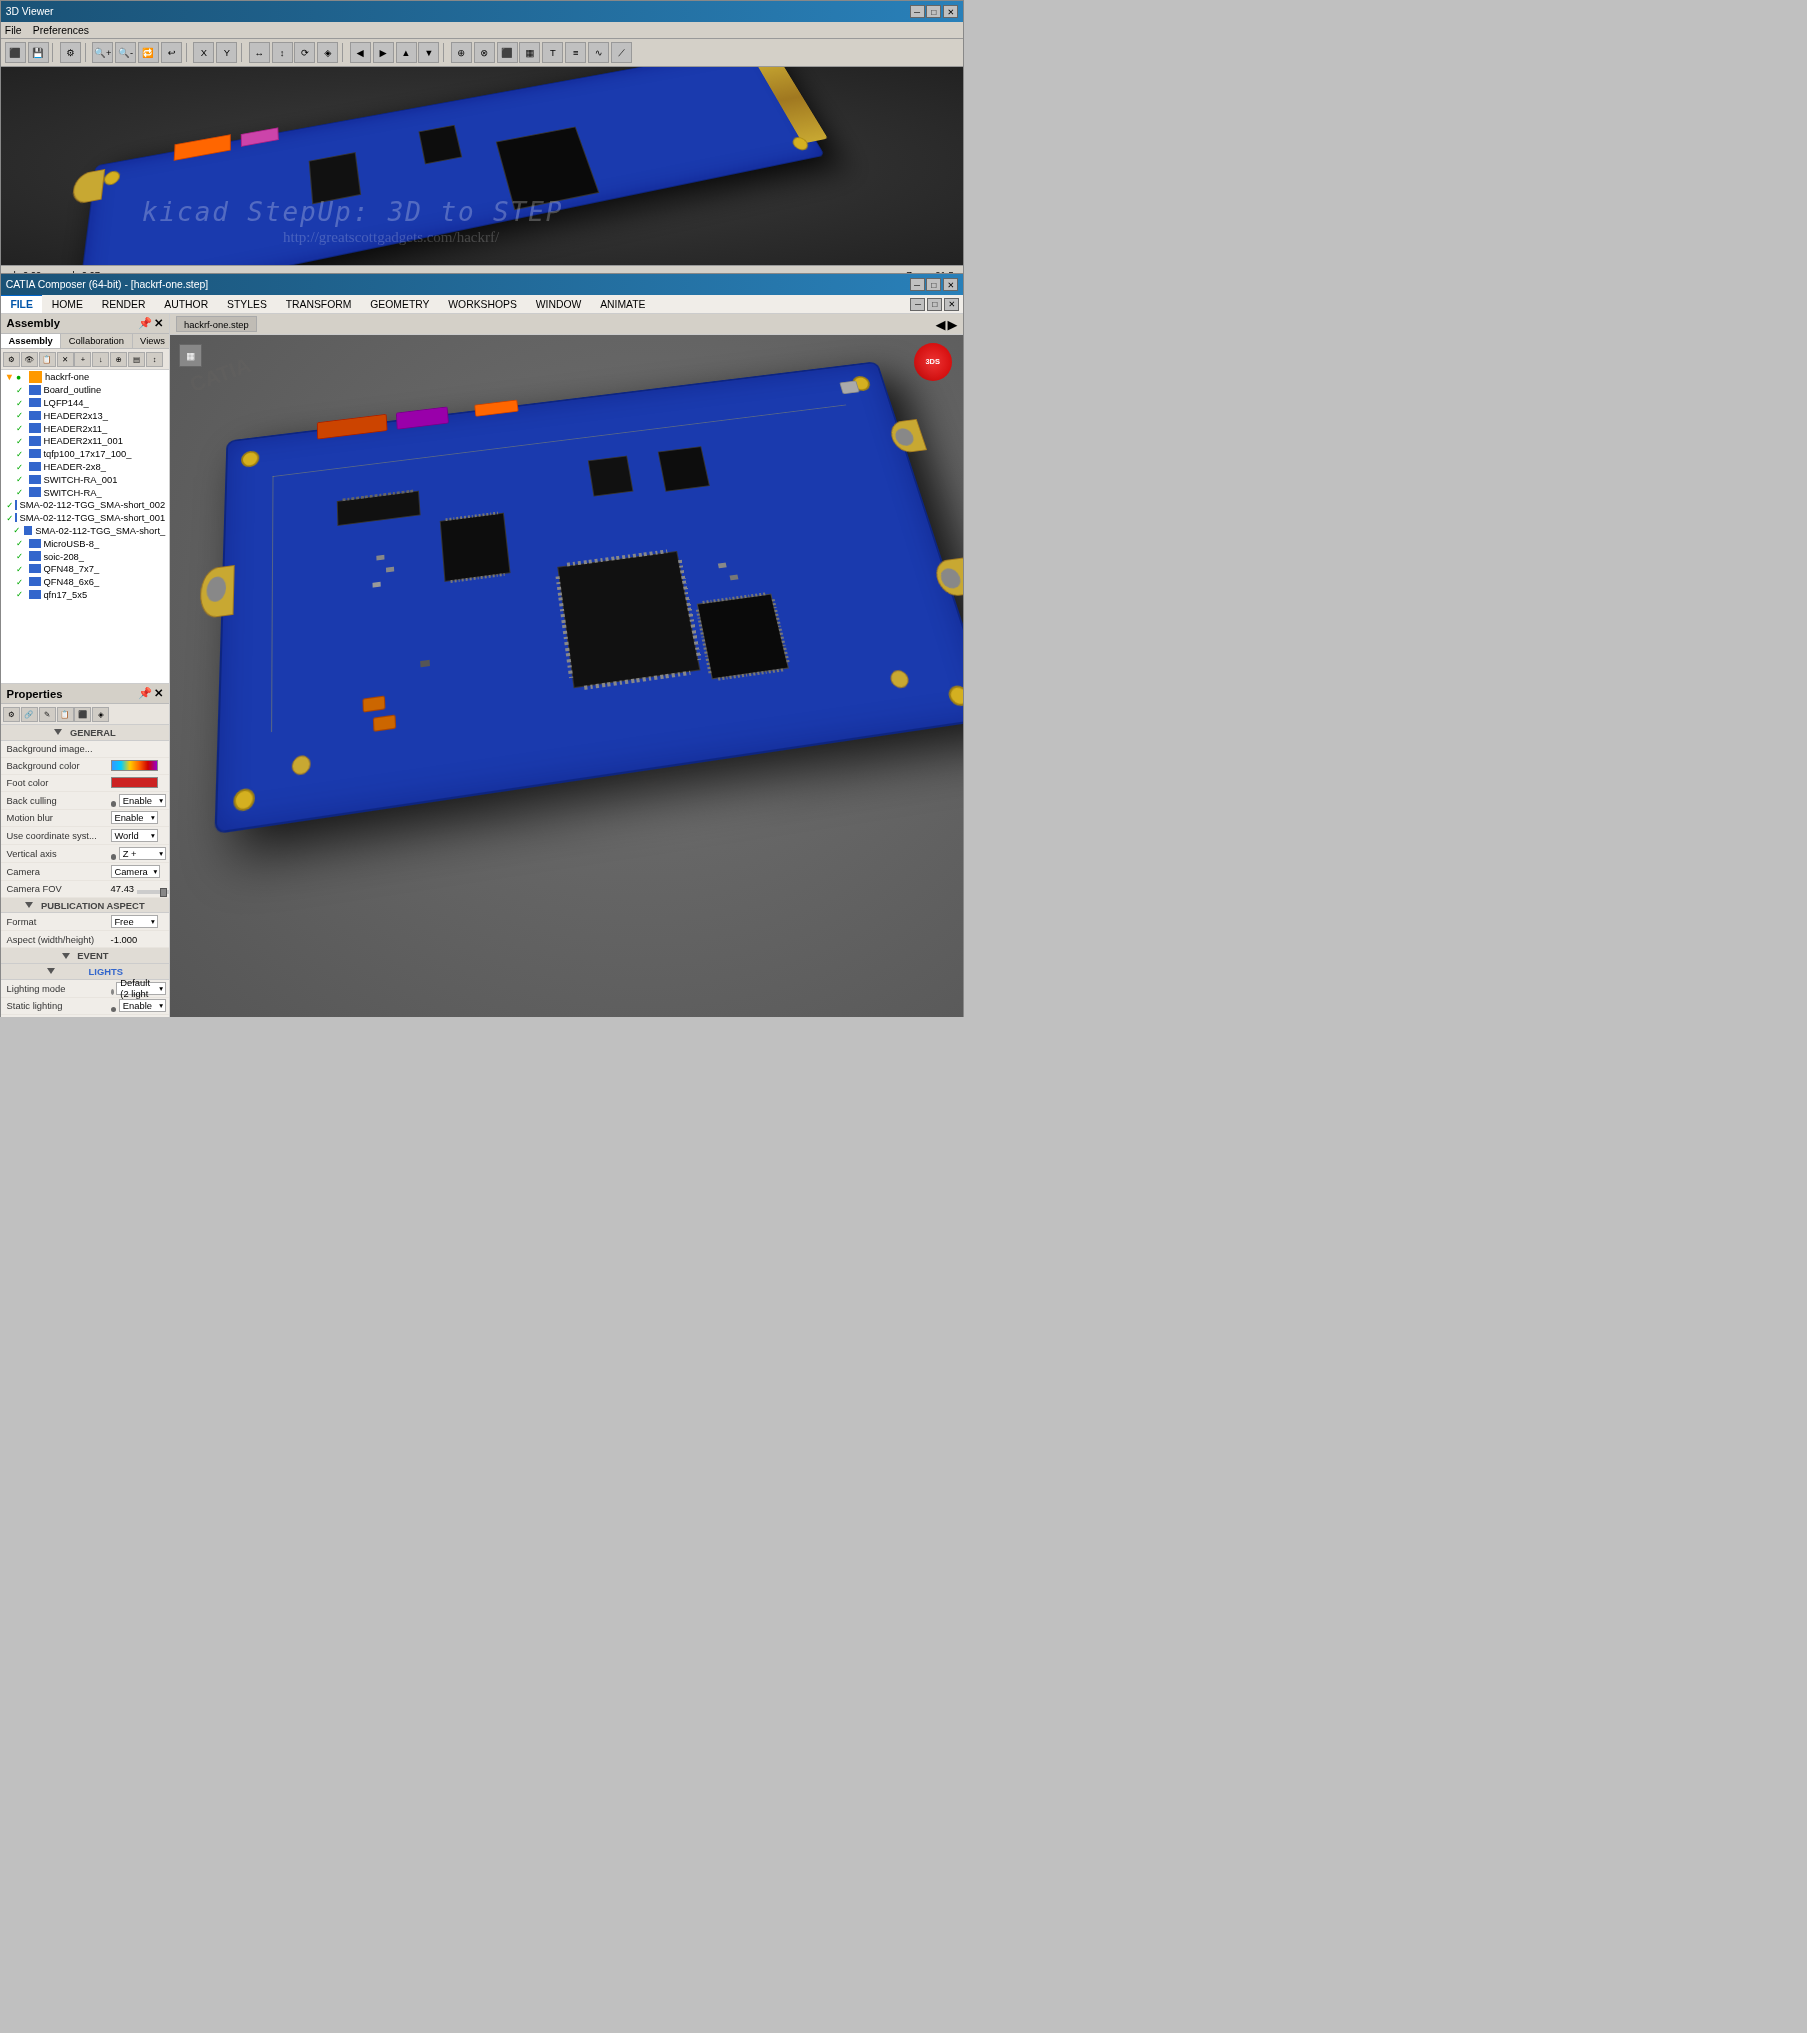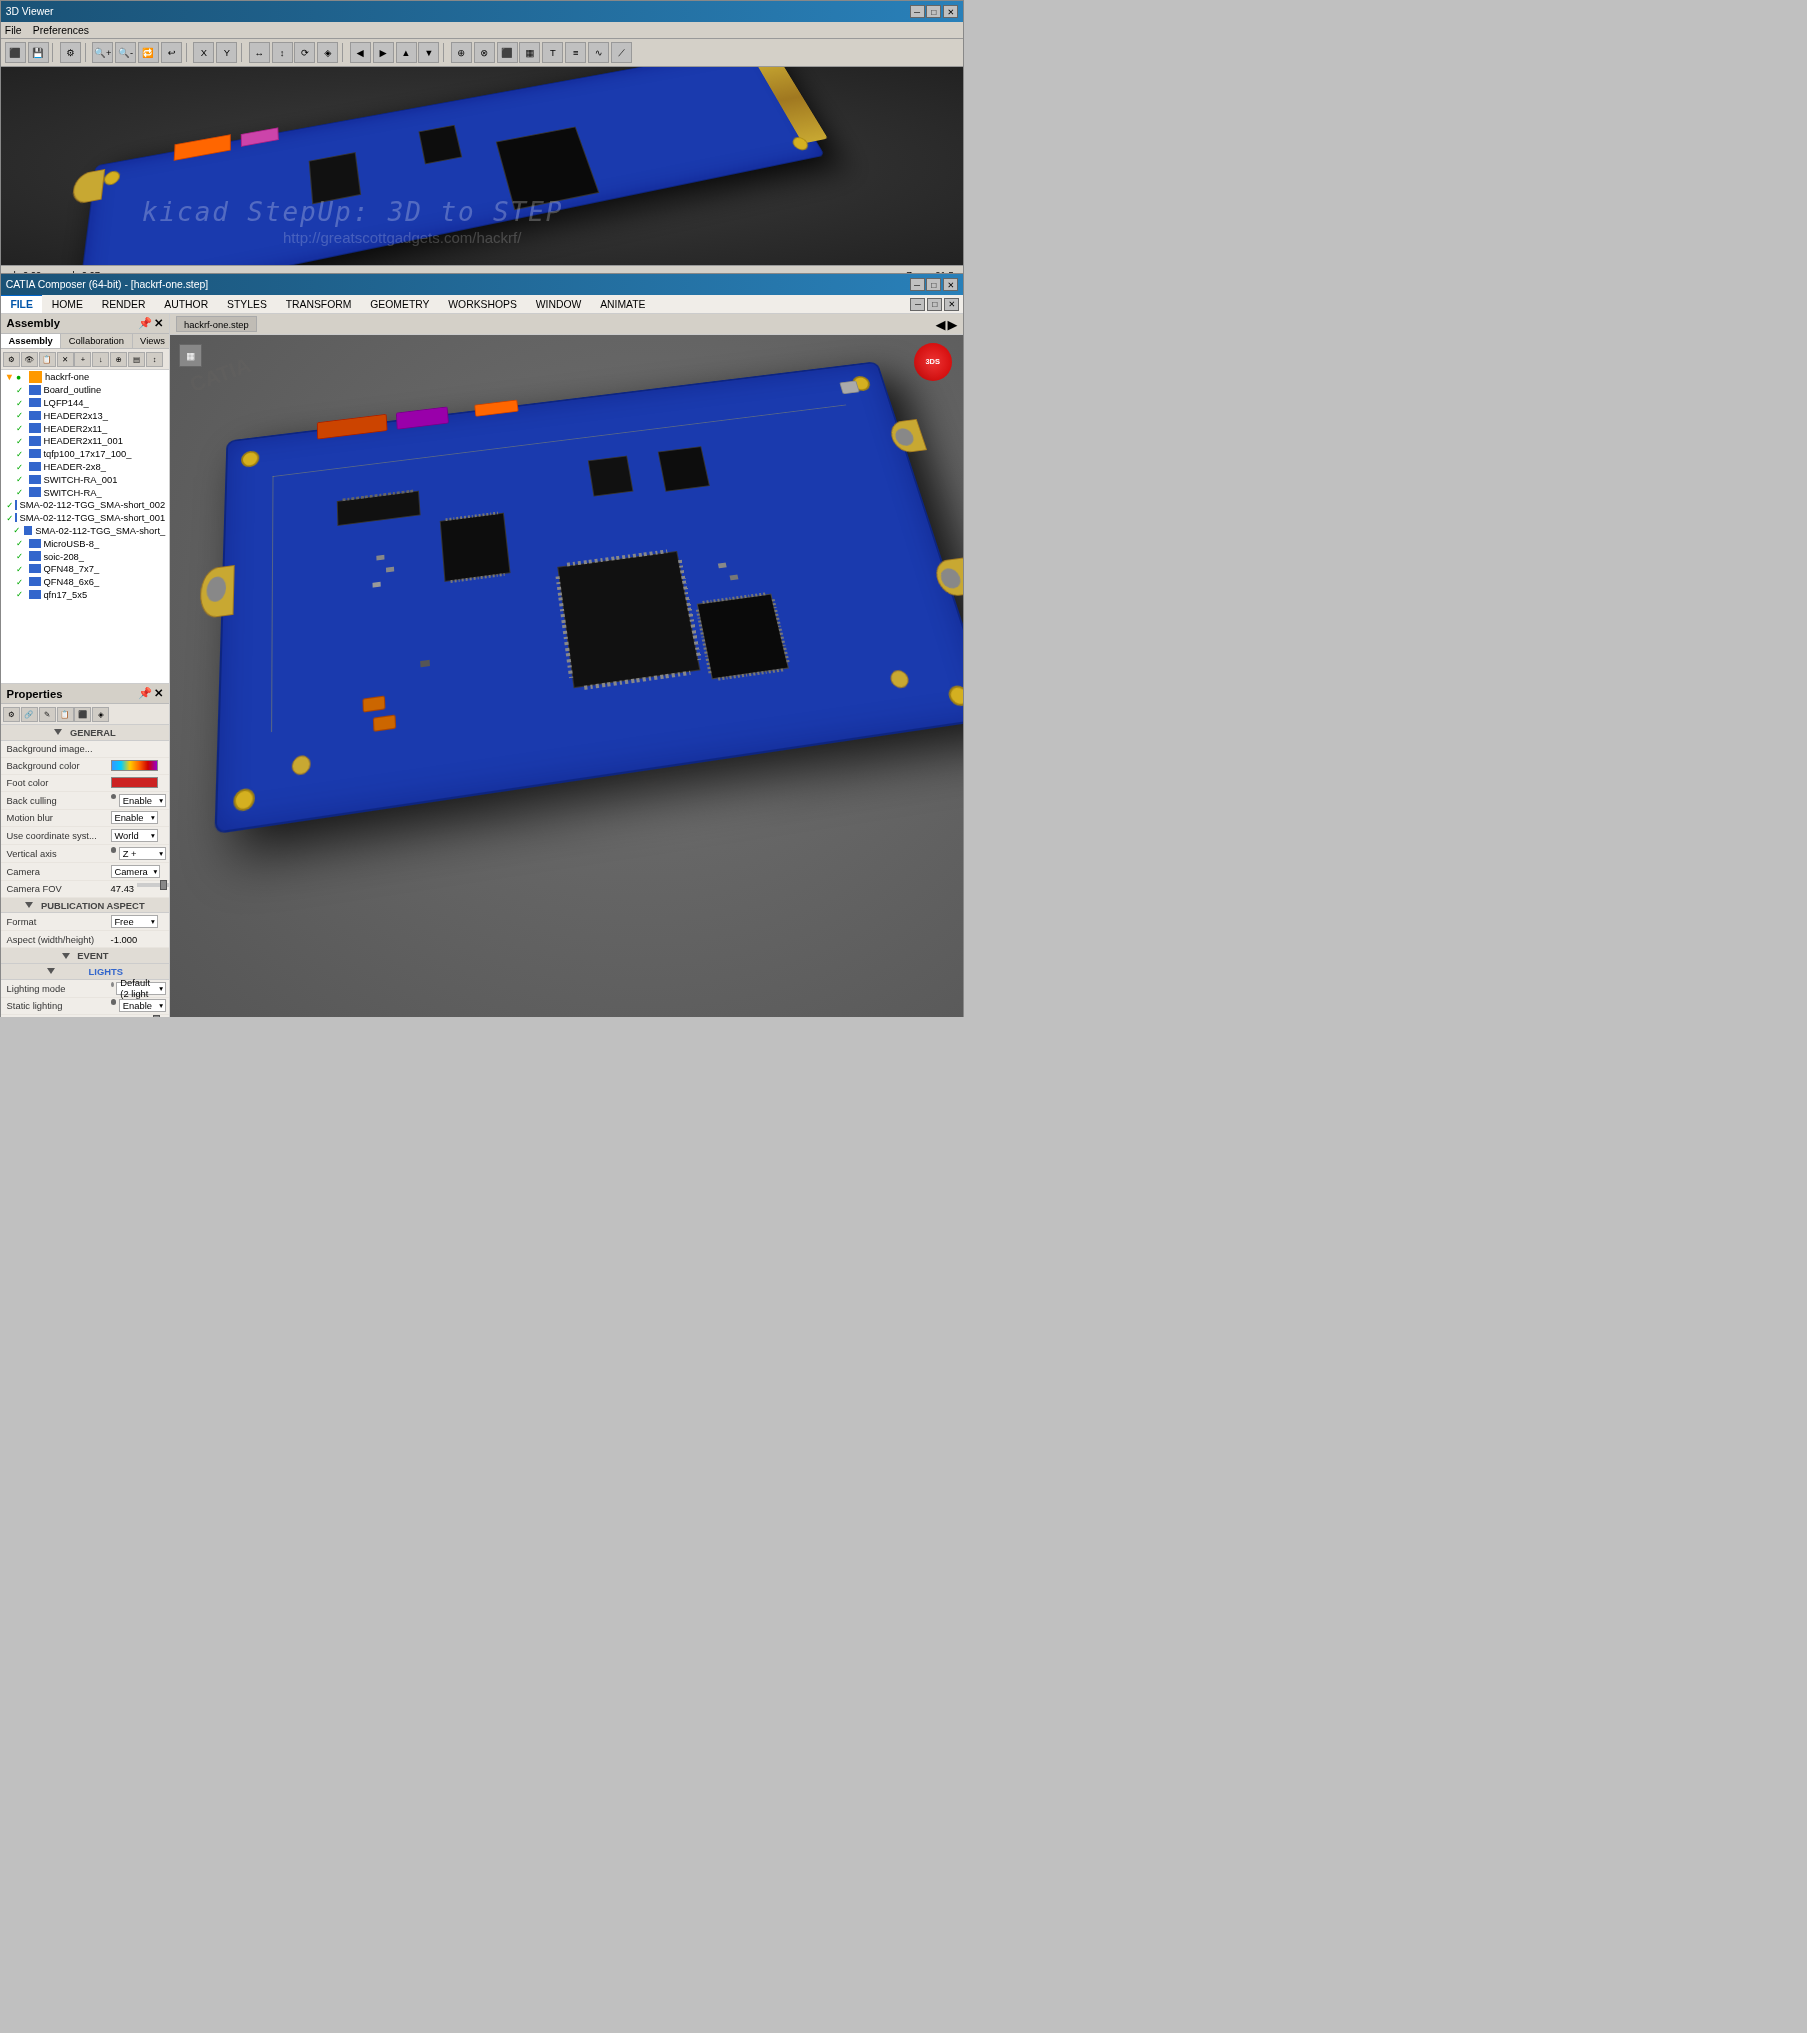--- a/index.html
+++ b/index.html
@@ -92,21 +92,21 @@
       font-family: monospace;
       letter-spacing: 1.9px;
       pointer-events: none;
     }
     .watermark-url {
       position: absolute;
       bottom: 19px;
       left: 282px;
       color: rgba(255,255,255,0.2);
       font-size: 15px;
-      font-family: Liberation Sans, sans-serif;
+      font-family: Liberation Serif, serif;
       pointer-events: none;
     }
     #top-statusbar {
       height: 17px;
       background: #d4d0c8;
       border-top: 0.9px solid #999;
       display: flex;
       align-items: center;
       padding: 0 9.4px;
       gap: 28px;
@@ -279,21 +279,21 @@
       width: 104px;
       font-size: 9.4px;
       color: #333;
       flex-shrink: 0;
     }
     .prop-value {
       flex: 1;
       font-size: 9.4px;
       color: #000;
       display: flex;
-      align-items: flex-start;
+      align-items: flex-end;
       gap: 2.8px;
     }
     .color-swatch {
       width: 47px;
       height: 11.3px;
       border: 0.9px solid #888;
       display: inline-block;
     }
     .prop-dot { width: 5.6px; height: 5.6px; border-radius: 50%; background: #666; display: inline-block; }
     #viewport-tab {

